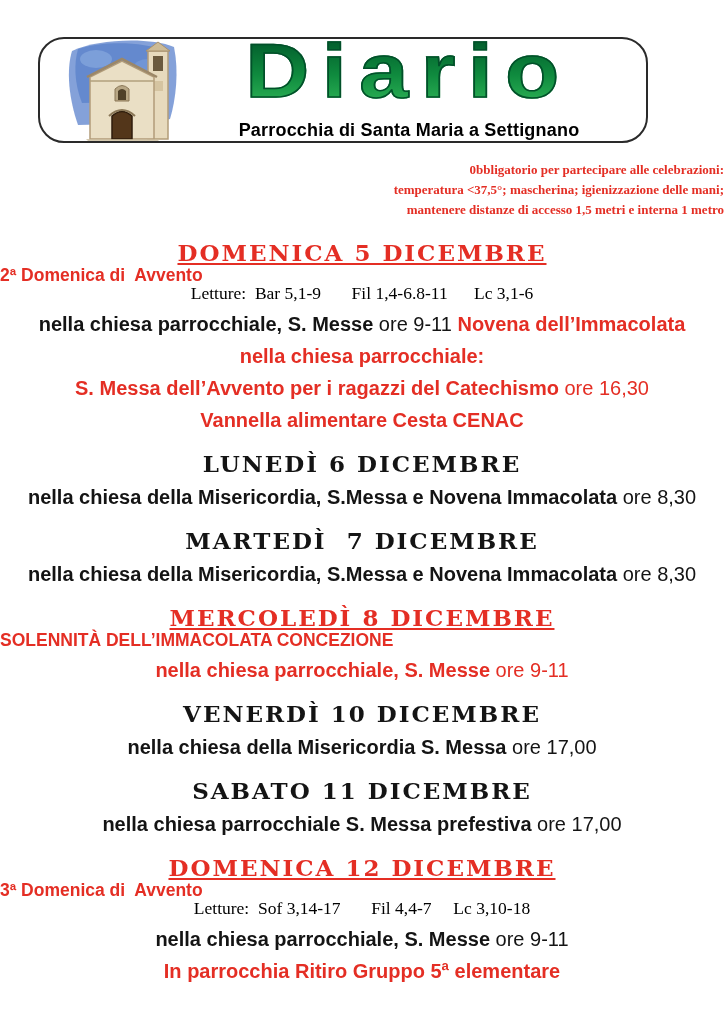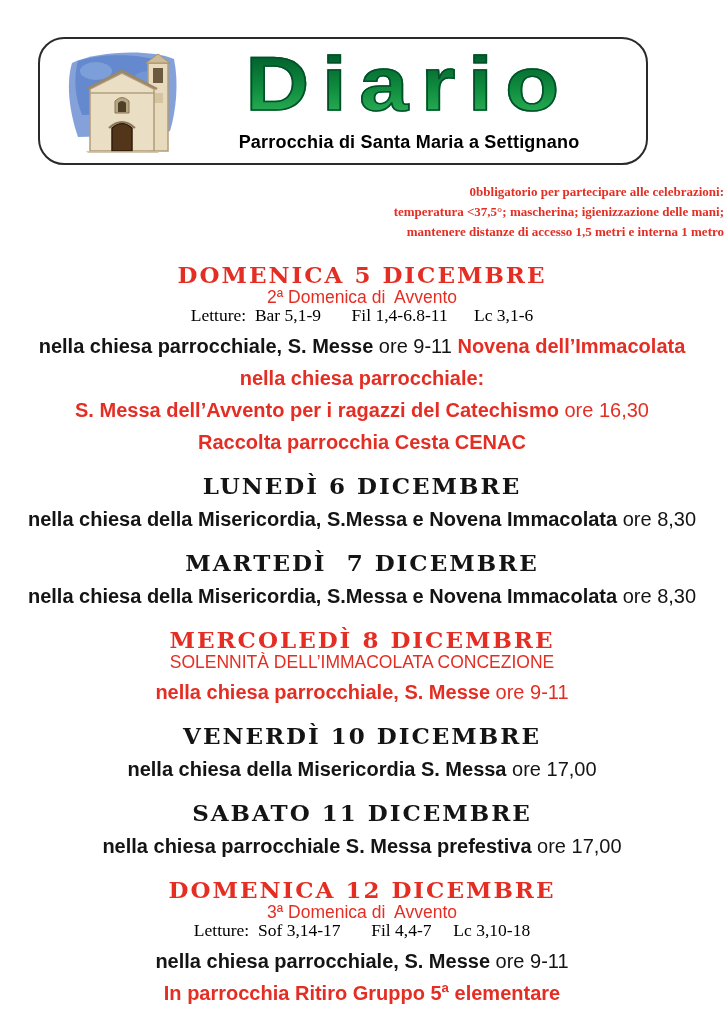--- a/index.html
+++ b/index.html
@@ -9,23 +9,23 @@
   }
   html,body{margin:0;padding:0;background:#ffffff;}
   .page{
     width:724px;height:1023px;overflow:hidden;background:#ffffff;
     font-family:"Liberation Sans",sans-serif;color:var(--black);
     position:relative;
   }
   
   .header-box{
     box-sizing:border-box;
-    margin:37px 0 0 38px;width:610px;height:128px;
+    margin:37px 0 0 38px;width:610px;height:106px;
     border:2px solid var(--border);border-radius:26px;
-    display:flex;align-items:center;background:#fff;
+    display:flex;align-items:flex-end;background:#fff;
   }
   .church-wrap{width:120px;height:104px;margin-left:22px;flex:0 0 auto;}
   .header-text{flex:1;text-align:center;padding-right:10px;}
   .diario{
     display:inline-block;
     font-weight:bold;font-size:76px;line-height:0.92;
     letter-spacing:11px;
     transform:scaleX(1.16);transform-origin:center;
     background:linear-gradient(180deg,#00572a 0%,#0f8a3e 55%,#2db356 100%);
     -webkit-background-clip:text;background-clip:text;
@@ -39,23 +39,23 @@
     font-weight:bold;font-size:13px;line-height:20px;font-family:Liberation Serif, serif;
   }
   
   .day{margin-top:21px;}
   .day-h{
     margin:0;text-align:center;
     font-family:"DejaVu Serif","Liberation Serif",serif;
     font-weight:bold;font-size:23px;line-height:24px;letter-spacing:2px;
     white-space:pre-wrap;color:var(--black);
   }
-  .day-h.r{color:var(--red);}
+  .day-h.r{color:var(--red);text-decoration:underline;}
   .sub{
-    text-align:center;font-weight:normal;font-size:17.5px;line-height:18px;
+    text-align:left;font-weight:bold;font-size:17.5px;line-height:18px;
     color:var(--red);white-space:pre-wrap;margin-top:1px;
   }
   .letture{
     text-align:center;font-family:"Liberation Serif",serif;
     font-size:17.5px;line-height:19px;color:#000;white-space:pre-wrap;
   }
   .line{
     text-align:center;font-size:20px;line-height:21px;
     white-space:pre-wrap;color:var(--black);margin-top:11px;
   }
@@ -106,21 +106,21 @@
     <div>mantenere distanze di accesso 1,5 metri e interna 1 metro</div>
   </div>
 
   <section class="day">
     <h2 class="day-h r">DOMENICA 5 DICEMBRE</h2>
     <div class="sub">2ª Domenica di  Avvento</div>
     <div class="letture">Letture:  Bar 5,1-9       Fil 1,4-6.8-11      Lc 3,1-6</div>
     <div class="line"><span class="b">nella chiesa parrocchiale, S. Messe</span><span> ore 9-11 </span><span class="b r">Novena dell’Immacolata</span></div>
     <div class="line b r">nella chiesa parrocchiale:</div>
     <div class="line r"><span class="b">S. Messa dell’Avvento per i ragazzi del Catechismo</span><span> ore 16,30</span></div>
-    <div class="line b r">Raccolta parrocchia Cesta CENAC</div>
+    <div class="line b r">Vannella alimentare Cesta CENAC</div>
   </section>
 
   <section class="day">
     <h2 class="day-h">LUNEDÌ 6 DICEMBRE</h2>
     <div class="line"><span class="b">nella chiesa della Misericordia, S.Messa e Novena Immacolata</span><span> ore 8,30</span></div>
   </section>
 
   <section class="day">
     <h2 class="day-h">MARTEDÌ  7 DICEMBRE</h2>
     <div class="line"><span class="b">nella chiesa della Misericordia, S.Messa e Novena Immacolata</span><span> ore 8,30</span></div>

